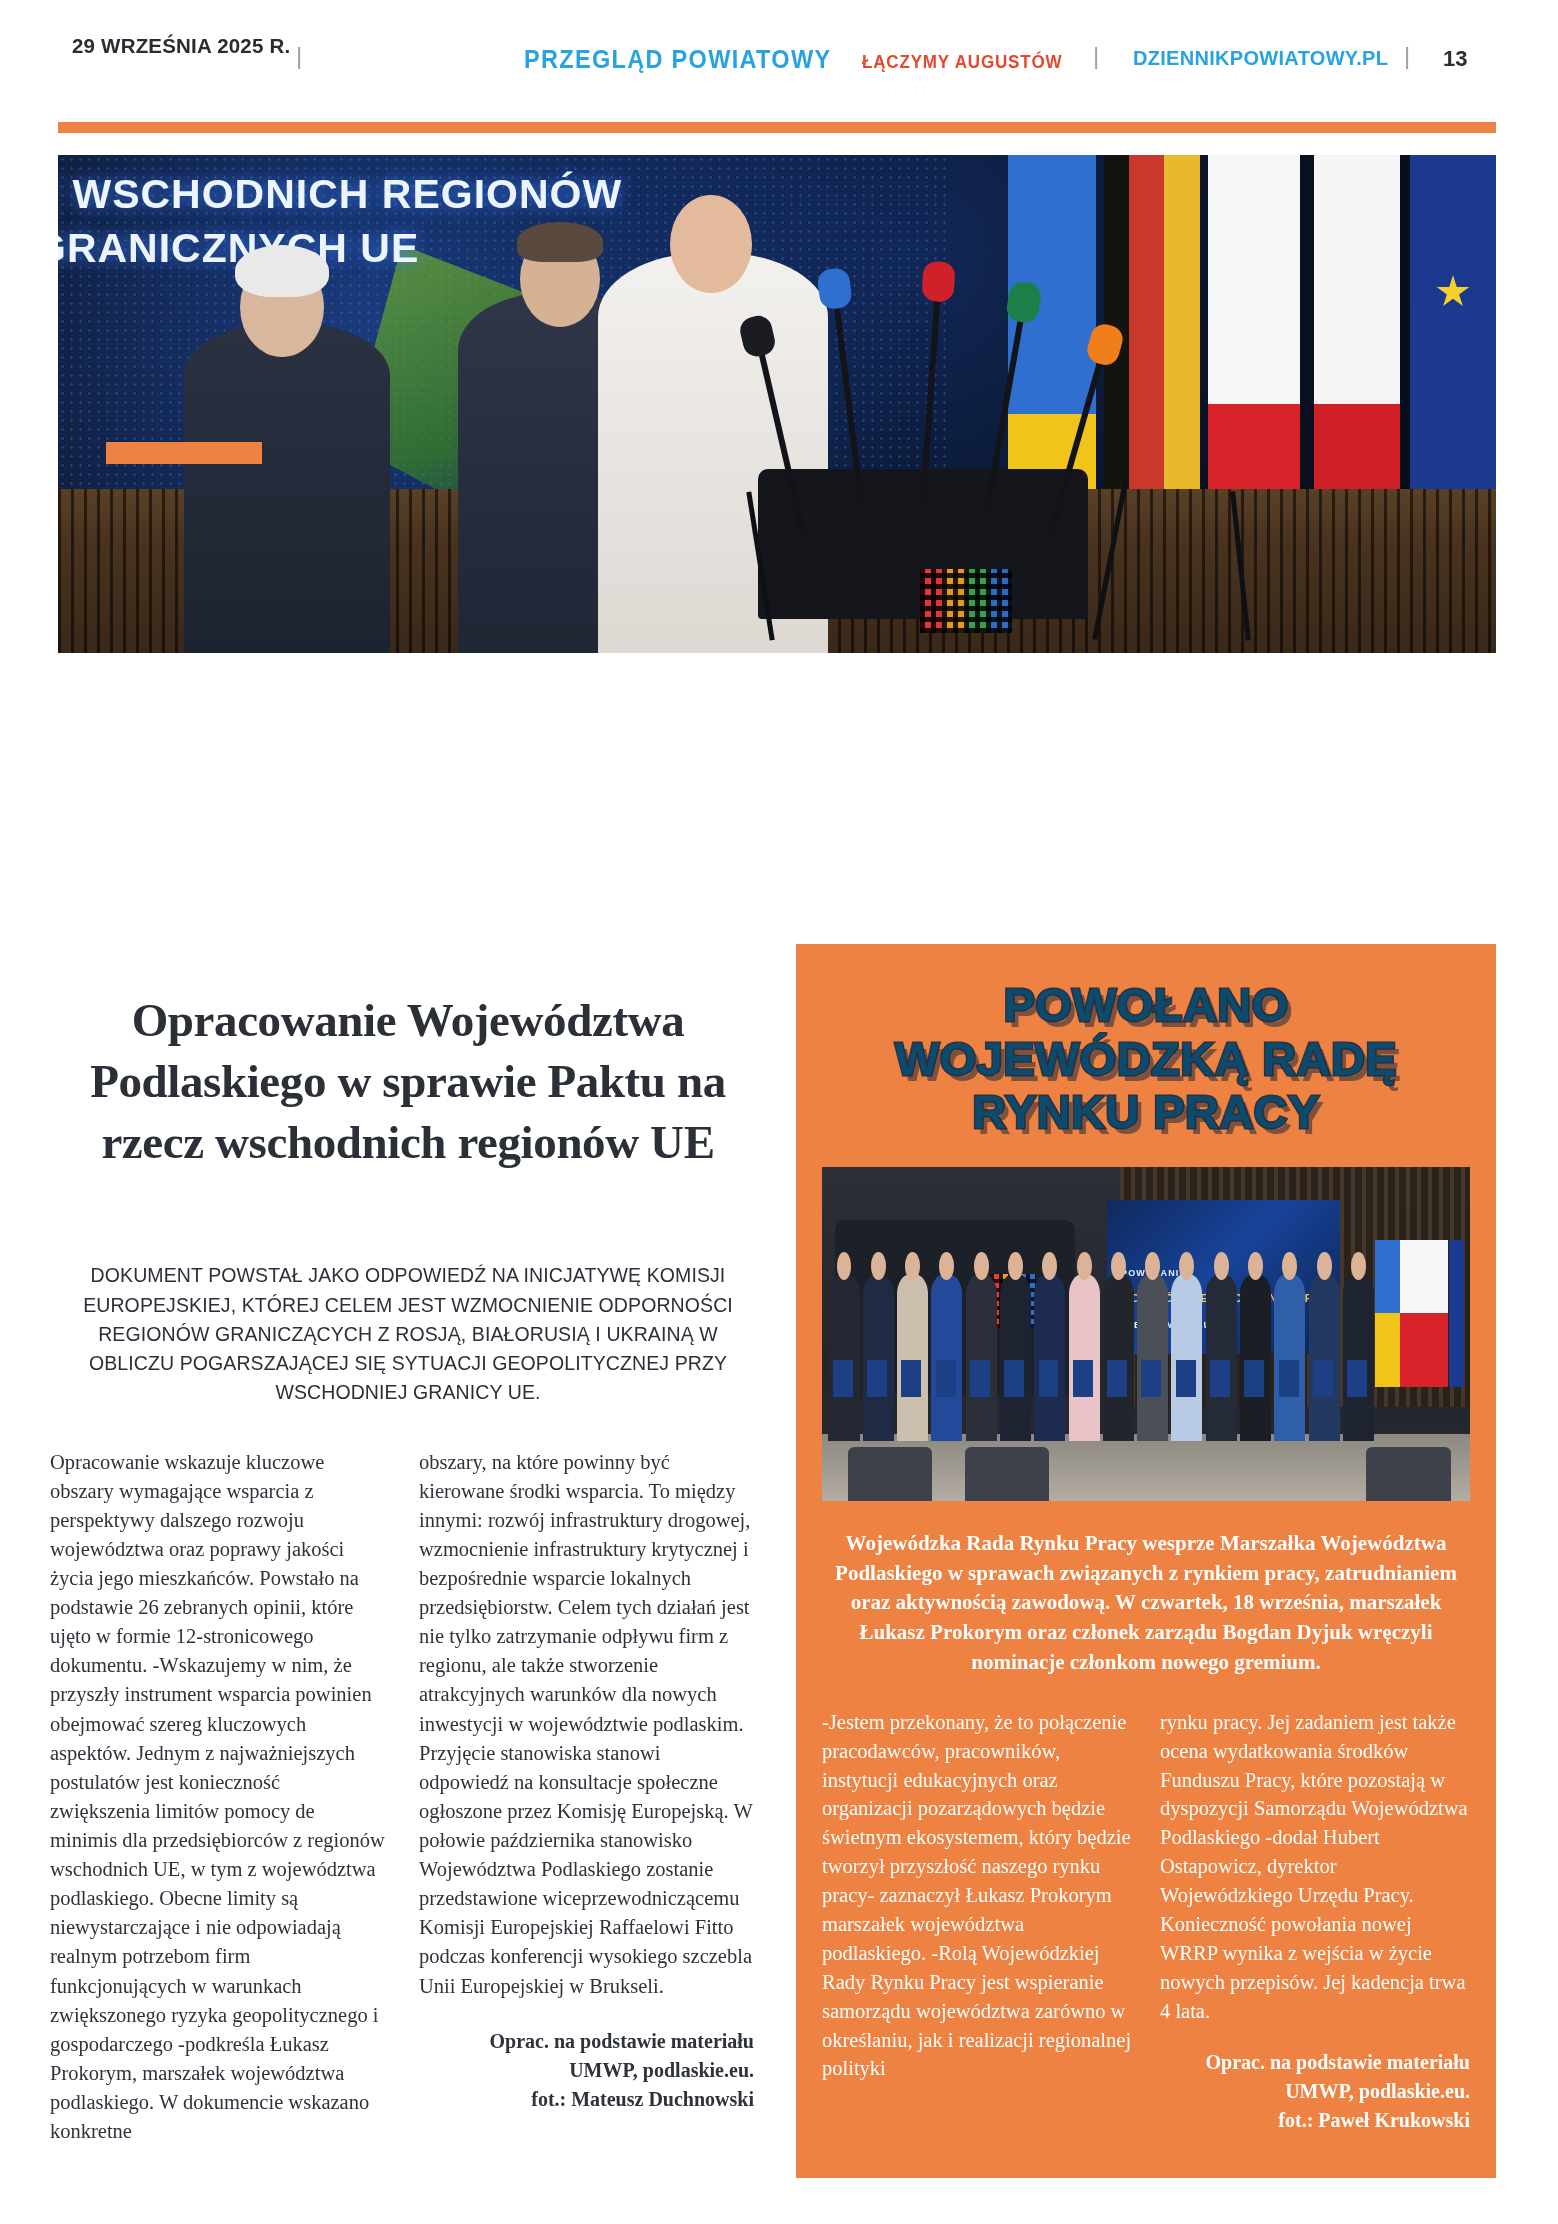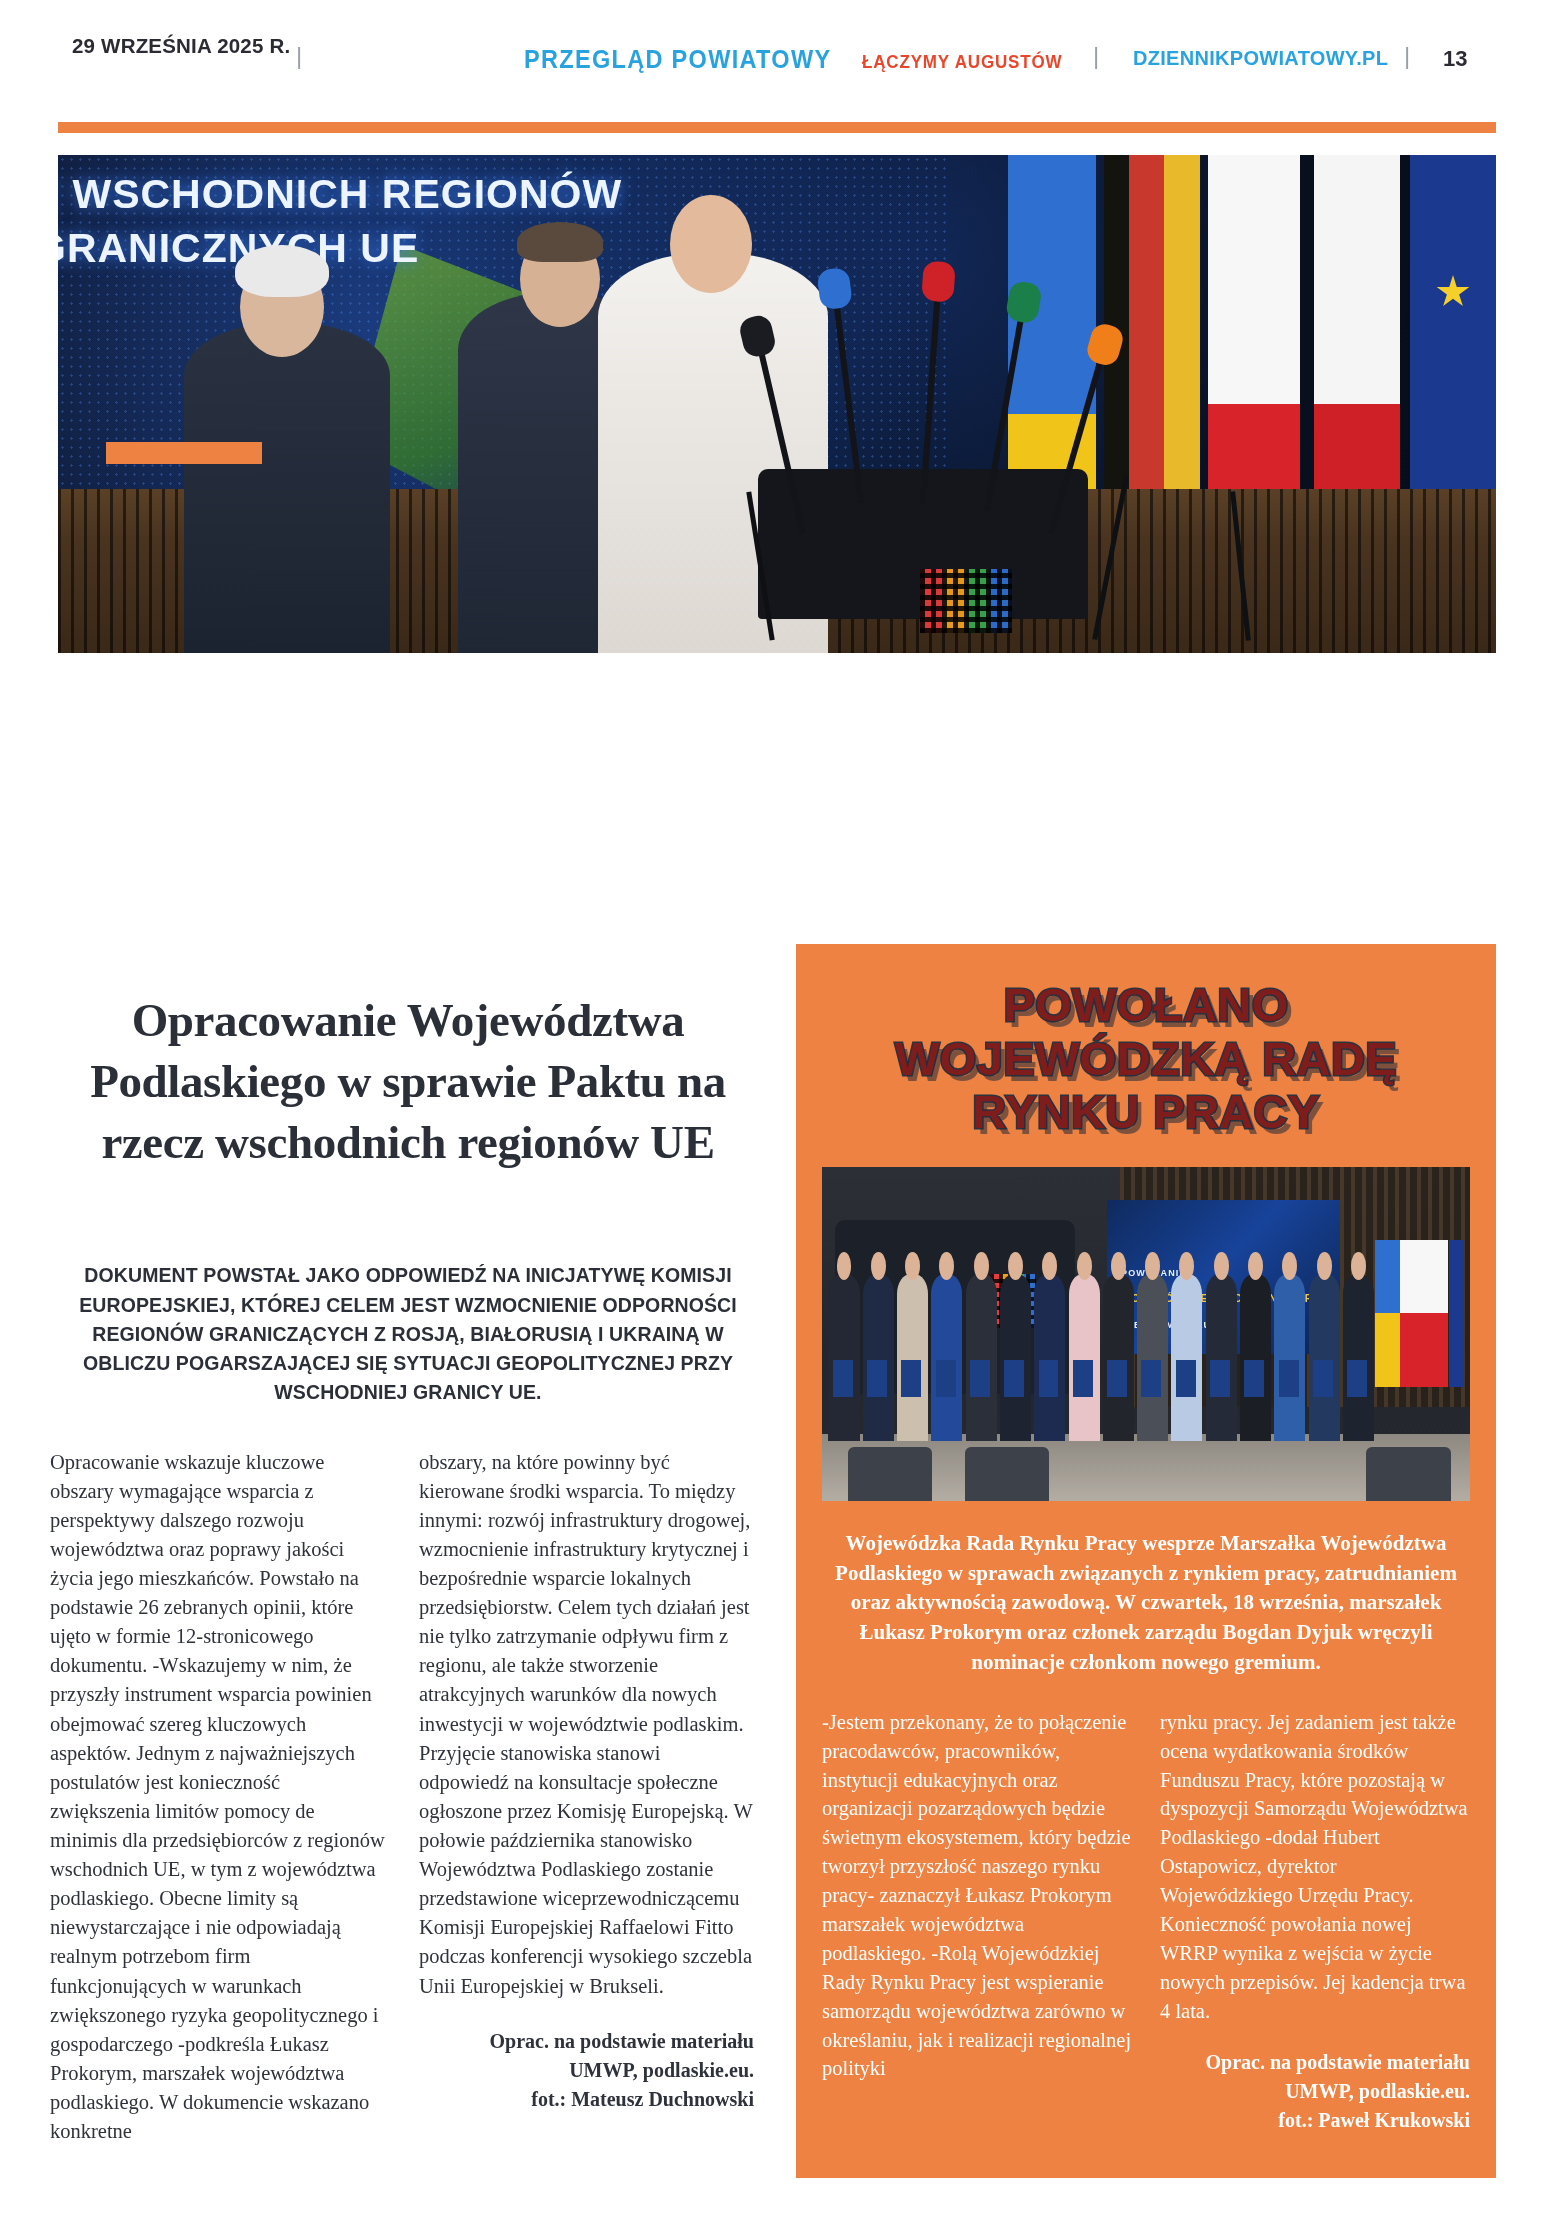--- a/index.html
+++ b/index.html
@@ -277,21 +277,21 @@
     font-size: 47px;
     line-height: 1.30;
     letter-spacing: -0.4px;
     color: #2b2f38;
     text-align: center;
     padding: 0 10px;
   }
   .lead {
     margin-top: 88px;
     font-family: "Liberation Sans", sans-serif;
-    font-weight: bold;
+    font-weight: normal;
     font-size: 19.5px;
     line-height: 1.50;
     letter-spacing: 0.1px;
     color: #2b2f38;
     text-align: center;
     padding: 0 12px;
   }
   .body-cols {
     margin-top: 40px;
     display: flex;
@@ -325,21 +325,21 @@
     background: #ee8242;
     padding: 28px 26px 22px 26px;
   }
   .panel-title {
     font-family: "Liberation Sans", sans-serif;
     font-weight: bold;
     font-size: 47px;
     line-height: 1.14;
     letter-spacing: 0.4px;
     text-align: center;
-    color: #7f1d1d;
+    color: #0c4a6e;
     margin-top: 6px;
     -webkit-text-stroke: 3px #2b3240;
     paint-order: stroke fill;
     text-shadow: 5px 6px 0 rgba(35,42,58,0.55);
   }
   .panel-photo {
     margin-top: 28px;
     width: 648px;
     height: 334px;
     overflow: hidden;

